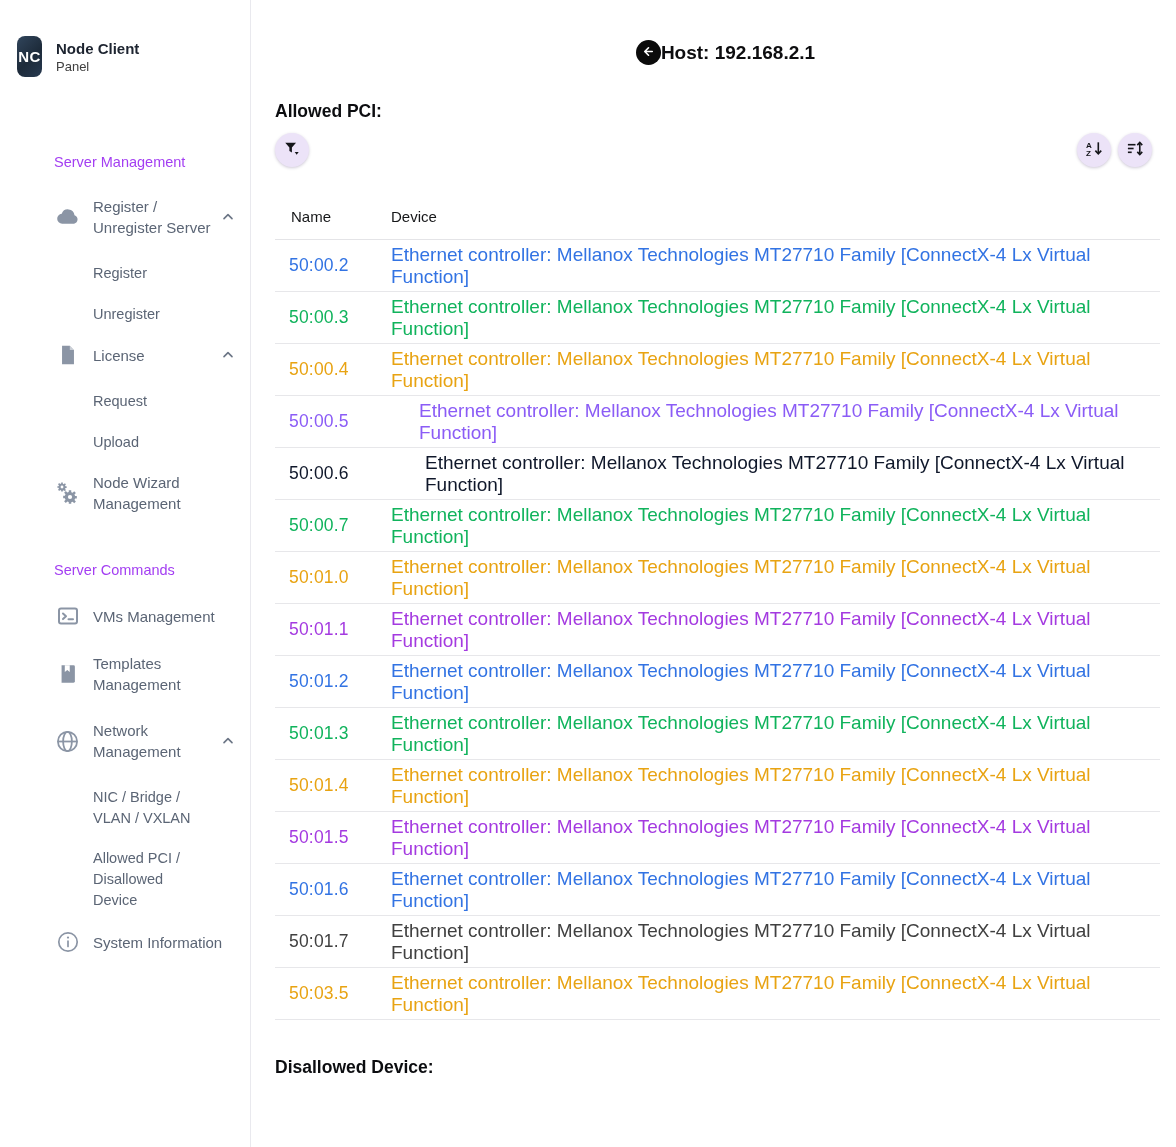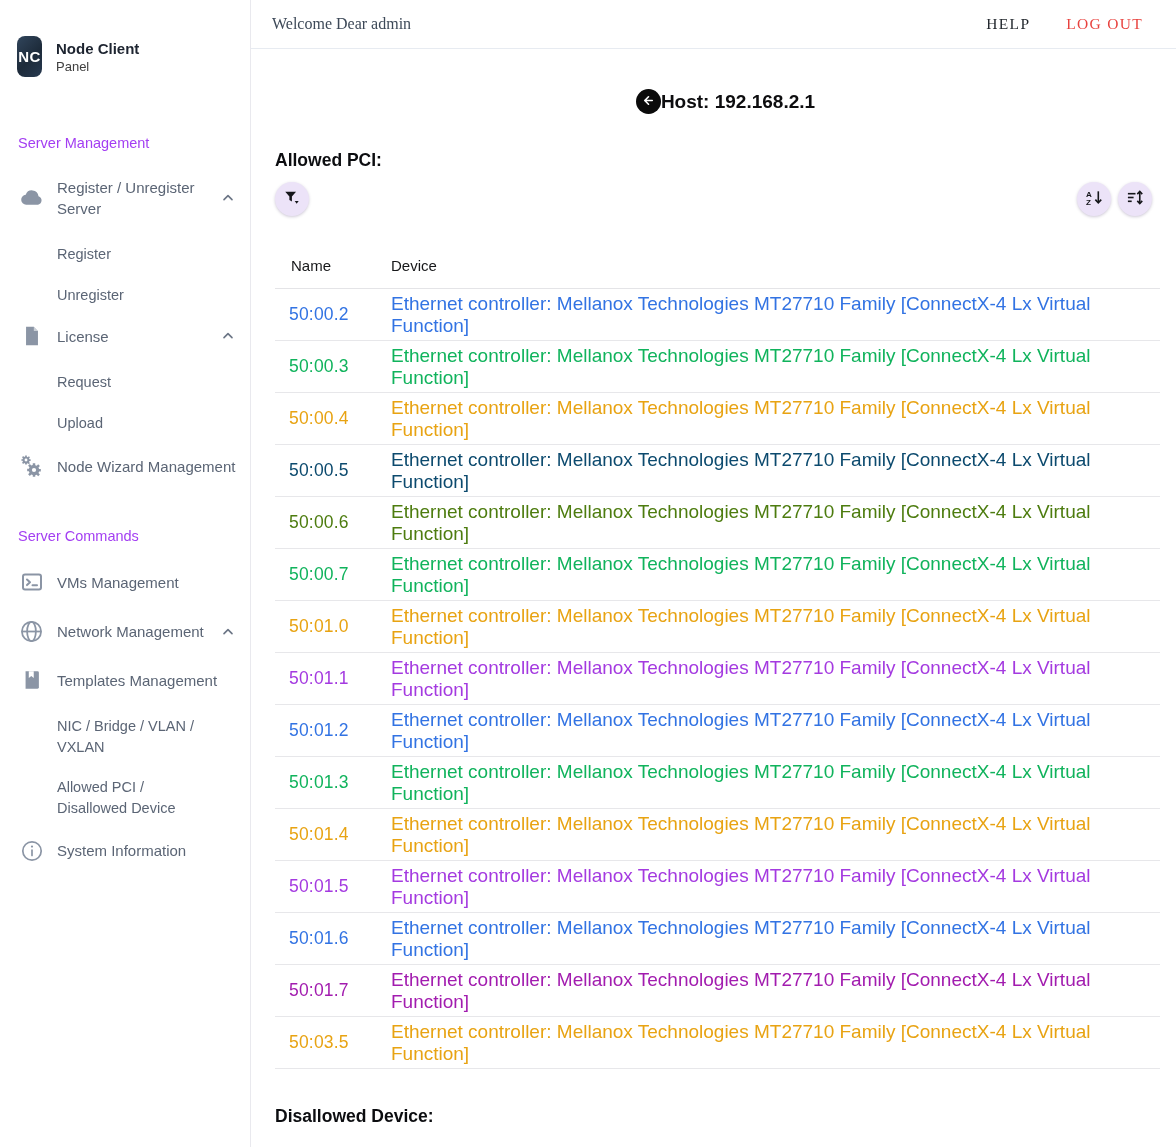--- a/index.html
+++ b/index.html
@@ -15,21 +15,21 @@
   .brand { display:flex; align-items:center; gap:14px; padding:36px 14px 0 17px; }
   .brand-logo {
     width:25px; height:41px; border-radius:8px; flex:none;
     background:linear-gradient(135deg,#31455c 0%,#1d2b3a 55%,#273950 100%);
     color:#fff; display:flex; align-items:center; justify-content:center;
     font-weight:700; font-size:15px; letter-spacing:.5px;
   }
   .brand-title { font-weight:700; font-size:15px; color:#1d2430; }
   .brand-sub { font-size:13px; color:#404040; margin-top:2px; }
 
-  .nav { margin-top:58px; }
+  .nav { margin-top:77px;padding-left:36px; }
   .section-header { font-size:14.5px; font-weight:500; margin:0 18px 26px 18px; }
   .section-header.gap-top { margin-top:48px; }
   .nav-item { display:flex; align-items:center; padding:0 14px 0 18px; margin-bottom:25px; color:#5b6575; cursor:pointer; }
   .nav-item .nicon { width:27px; display:flex; justify-content:center; margin-right:12px; color:#8b95a5; flex:none; }
   .nav-item .nlabel { flex:1; font-size:15px; line-height:1.4; font-weight:500; }
   .nav-chevron { margin-left:6px; display:flex; flex:none; }
   .nav-sub { padding-left:57px; padding-right:42px; margin-bottom:20px; font-size:14.5px; color:#5b6575; font-weight:500; line-height:1.42; cursor:pointer; }
 
   
   .main { flex:1; display:flex; flex-direction:column; min-width:0; }
@@ -138,66 +138,59 @@
             <svg width="24" height="24" viewBox="0 0 24 24" fill="none" stroke="currentColor" stroke-width="2">
               <rect x="3" y="4.5" width="18" height="15" rx="2"></rect>
               <path d="M7 9.5l3 2.8-3 2.8" stroke-linecap="round" stroke-linejoin="round"></path>
               <path d="M12.5 15.2h4.5" stroke-linecap="round"></path>
             </svg>
           </span>
           <span class="nlabel">VMs Management</span>
         </div>
         <div class="nav-item">
           <span class="nicon">
+            <svg width="22" height="22" viewBox="0 0 24 24">
+              <path d="M5 2.5h13a1.5 1.5 0 0 1 1.5 1.5v16a1.5 1.5 0 0 1-1.5 1.5H5z" fill="currentColor"></path>
+              <path d="M8.5 2.5v7.2l2.7-2.1 2.7 2.1V2.5z" fill="#fff"></path>
+            </svg>
+          </span>
+          <span class="nlabel">Templates Management</span>
+        </div>
+        <div class="nav-item">
+          <span class="nicon">
             <svg width="25" height="25" viewBox="0 0 24 24" fill="none" stroke="currentColor" stroke-width="1.7">
               <circle cx="12" cy="12" r="9.2"></circle>
               <ellipse cx="12" cy="12" rx="4.2" ry="9.2"></ellipse>
               <path d="M2.8 12h18.4"></path>
             </svg>
           </span>
           <span class="nlabel">Network Management</span>
           <span class="nav-chevron">
             <svg width="16" height="16" viewBox="0 0 24 24" fill="none" stroke="#6b7585" stroke-width="2.4" stroke-linecap="round" stroke-linejoin="round">
               <path d="M6 14.5l6-6 6 6"></path>
             </svg>
           </span>
         </div>
-        <div class="nav-item">
-          <span class="nicon">
-            <svg width="22" height="22" viewBox="0 0 24 24">
-              <path d="M5 2.5h13a1.5 1.5 0 0 1 1.5 1.5v16a1.5 1.5 0 0 1-1.5 1.5H5z" fill="currentColor"></path>
-              <path d="M8.5 2.5v7.2l2.7-2.1 2.7 2.1V2.5z" fill="#fff"></path>
-            </svg>
-          </span>
-          <span class="nlabel">Templates Management</span>
-        </div>
         <div class="nav-sub">NIC / Bridge / VLAN / VXLAN</div>
         <div class="nav-sub">Allowed PCI / Disallowed Device</div>
         <div class="nav-item">
           <span class="nicon">
             <svg width="24" height="24" viewBox="0 0 24 24" fill="none" stroke="currentColor" stroke-width="1.7">
               <circle cx="12" cy="12" r="9.2"></circle>
               <path d="M12 11v5.5" stroke-linecap="round"></path>
               <circle cx="12" cy="7.6" r="1.1" fill="currentColor" stroke="none"></circle>
             </svg>
           </span>
           <span class="nlabel">System Information</span>
         </div>
       </nav>
   </aside>
 
   <main class="main">
 
-    <header class="topbar">
-      <span class="welcome">Welcome Dear admin</span>
-      <div class="topbar-right">
-        <span class="tb-link tb-help">HELP</span>
-        <span class="tb-link tb-logout" id="logout-link" style="color: rgb(232, 66, 62);">LOG OUT</span>
-      </div>
-    </header>
 
     <div class="content">
 
       <div class="host-row">
         <button class="back-btn">
           <span>
             <svg width="15" height="15" viewBox="0 0 24 24">
                 <path d="M18 12H7M12 6l-6 6 6 6" stroke="#fff" stroke-width="2.6" fill="none" stroke-linecap="round" stroke-linejoin="round"></path>
               </svg>
           </span>
@@ -259,25 +252,25 @@
               <div class="cell-device">Ethernet controller: Mellanox Technologies MT27710 Family [ConnectX-4 Lx Virtual Function]</div>
             </div>
             <div class="t-row" style="color: rgb(16, 179, 92);">
               <div class="cell-name">50:00.3</div>
               <div class="cell-device">Ethernet controller: Mellanox Technologies MT27710 Family [ConnectX-4 Lx Virtual Function]</div>
             </div>
             <div class="t-row" style="color: rgb(232, 163, 18);">
               <div class="cell-name">50:00.4</div>
               <div class="cell-device">Ethernet controller: Mellanox Technologies MT27710 Family [ConnectX-4 Lx Virtual Function]</div>
             </div>
-            <div class="t-row" style="color: #0c4a6e;">
+            <div class="t-row" style="color: #8b5cf6; gap: 28px;">
               <div class="cell-name">50:00.5</div>
               <div class="cell-device">Ethernet controller: Mellanox Technologies MT27710 Family [ConnectX-4 Lx Virtual Function]</div>
             </div>
-            <div class="t-row" style="color: #4d7c0f;">
+            <div class="t-row" style="color: #0f172a; gap: 34px;">
               <div class="cell-name">50:00.6</div>
               <div class="cell-device">Ethernet controller: Mellanox Technologies MT27710 Family [ConnectX-4 Lx Virtual Function]</div>
             </div>
             <div class="t-row" style="color: rgb(16, 179, 92);">
               <div class="cell-name">50:00.7</div>
               <div class="cell-device">Ethernet controller: Mellanox Technologies MT27710 Family [ConnectX-4 Lx Virtual Function]</div>
             </div>
             <div class="t-row" style="color: rgb(232, 163, 18);">
               <div class="cell-name">50:01.0</div>
               <div class="cell-device">Ethernet controller: Mellanox Technologies MT27710 Family [ConnectX-4 Lx Virtual Function]</div>
@@ -299,21 +292,21 @@
               <div class="cell-device">Ethernet controller: Mellanox Technologies MT27710 Family [ConnectX-4 Lx Virtual Function]</div>
             </div>
             <div class="t-row" style="color: rgb(164, 58, 224);">
               <div class="cell-name">50:01.5</div>
               <div class="cell-device">Ethernet controller: Mellanox Technologies MT27710 Family [ConnectX-4 Lx Virtual Function]</div>
             </div>
             <div class="t-row" style="color: rgb(50, 115, 227);">
               <div class="cell-name">50:01.6</div>
               <div class="cell-device">Ethernet controller: Mellanox Technologies MT27710 Family [ConnectX-4 Lx Virtual Function]</div>
             </div>
-            <div class="t-row" style="color: #a21caf;">
+            <div class="t-row" style="color: #404040;">
               <div class="cell-name">50:01.7</div>
               <div class="cell-device">Ethernet controller: Mellanox Technologies MT27710 Family [ConnectX-4 Lx Virtual Function]</div>
             </div>
             <div class="t-row" style="color: rgb(232, 163, 18);">
               <div class="cell-name">50:03.5</div>
               <div class="cell-device">Ethernet controller: Mellanox Technologies MT27710 Family [ConnectX-4 Lx Virtual Function]</div>
             </div>
           </div>
       </div>
 

